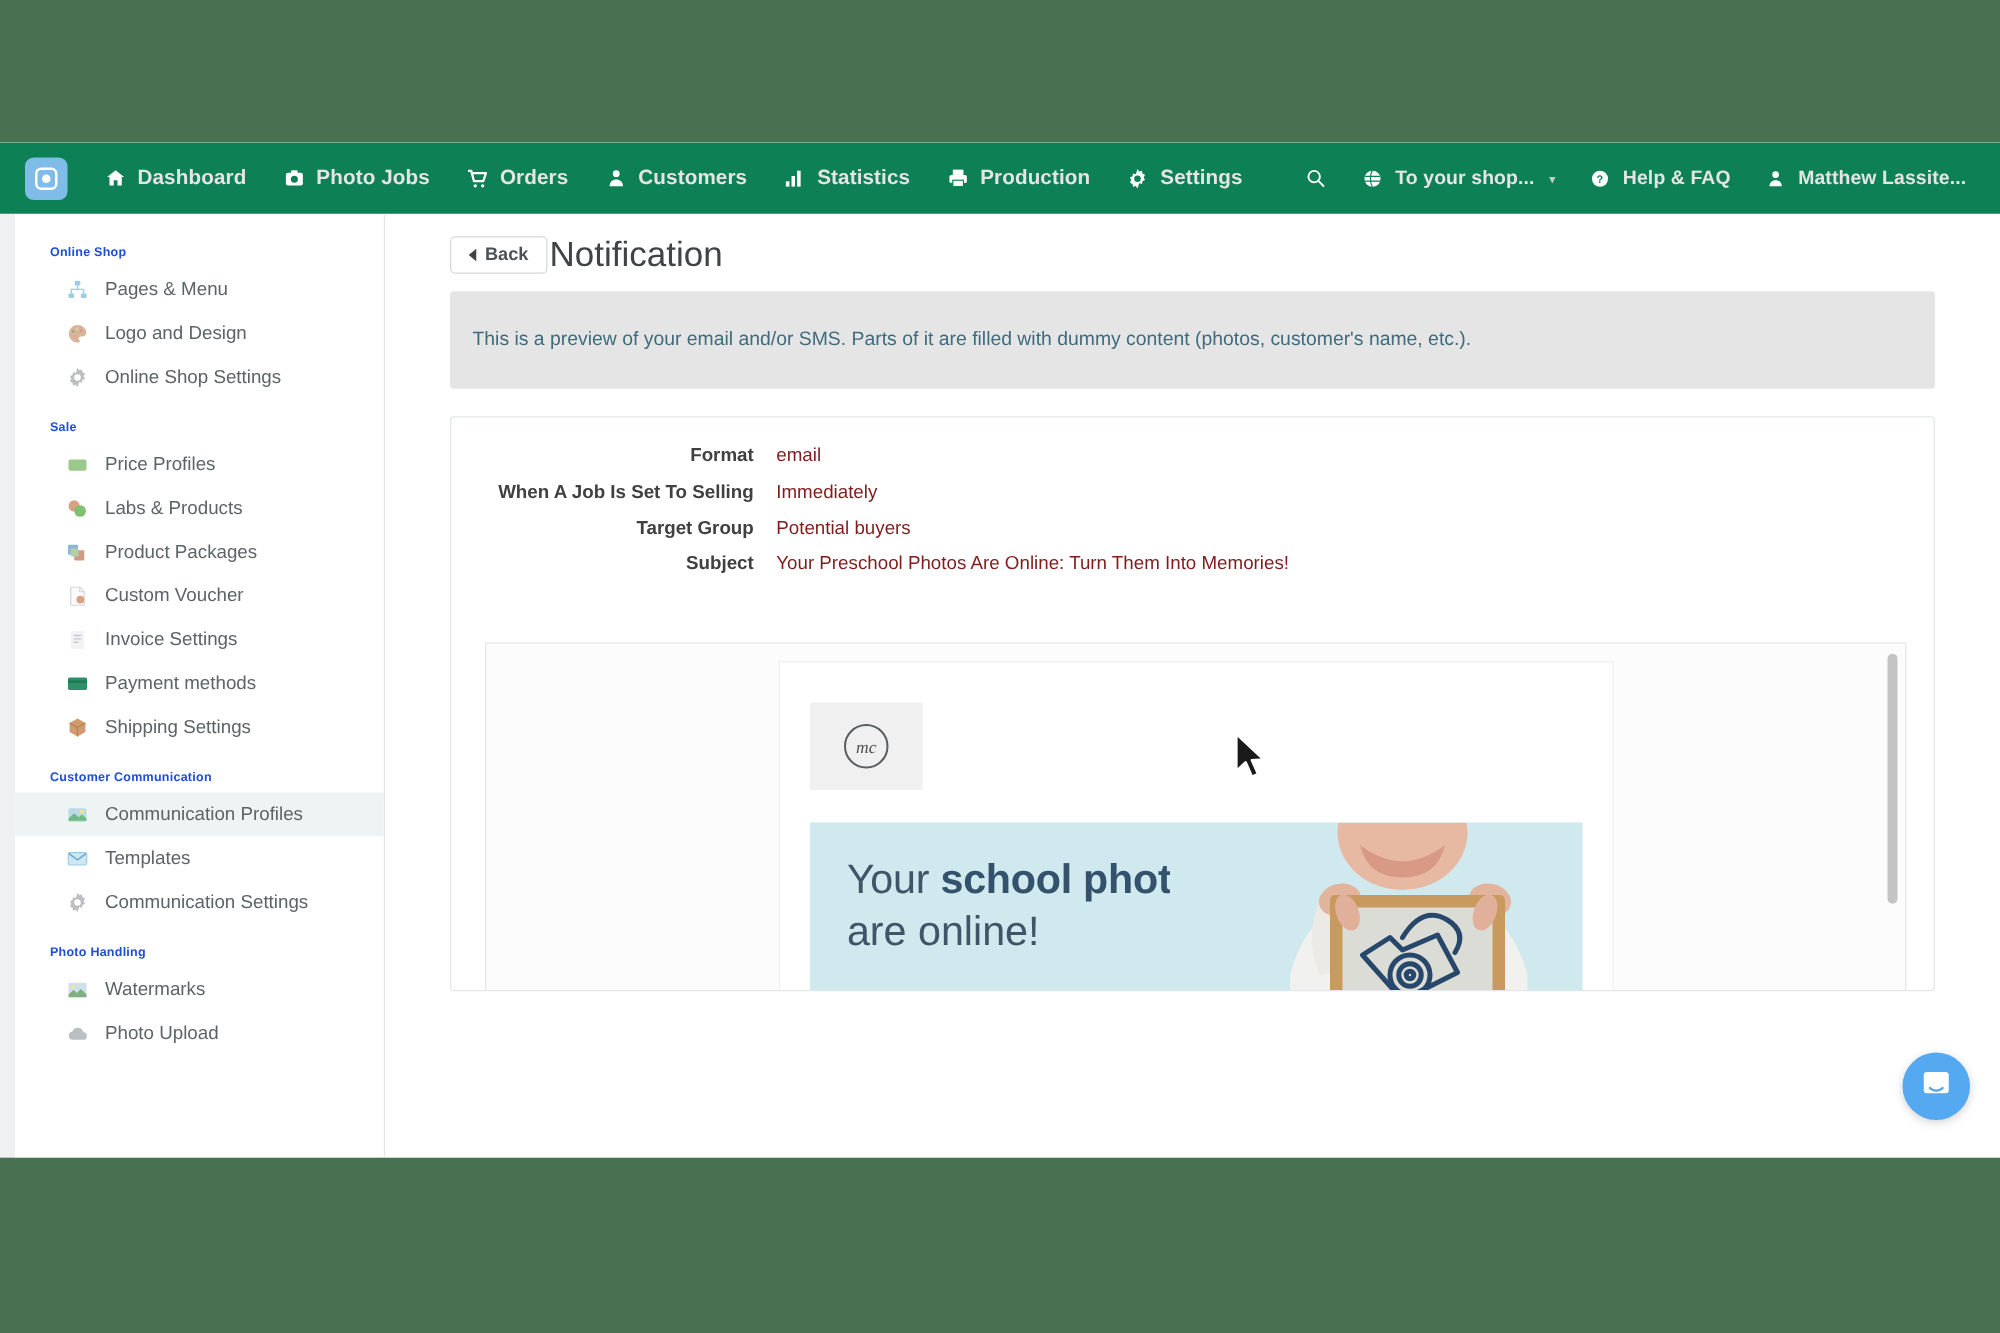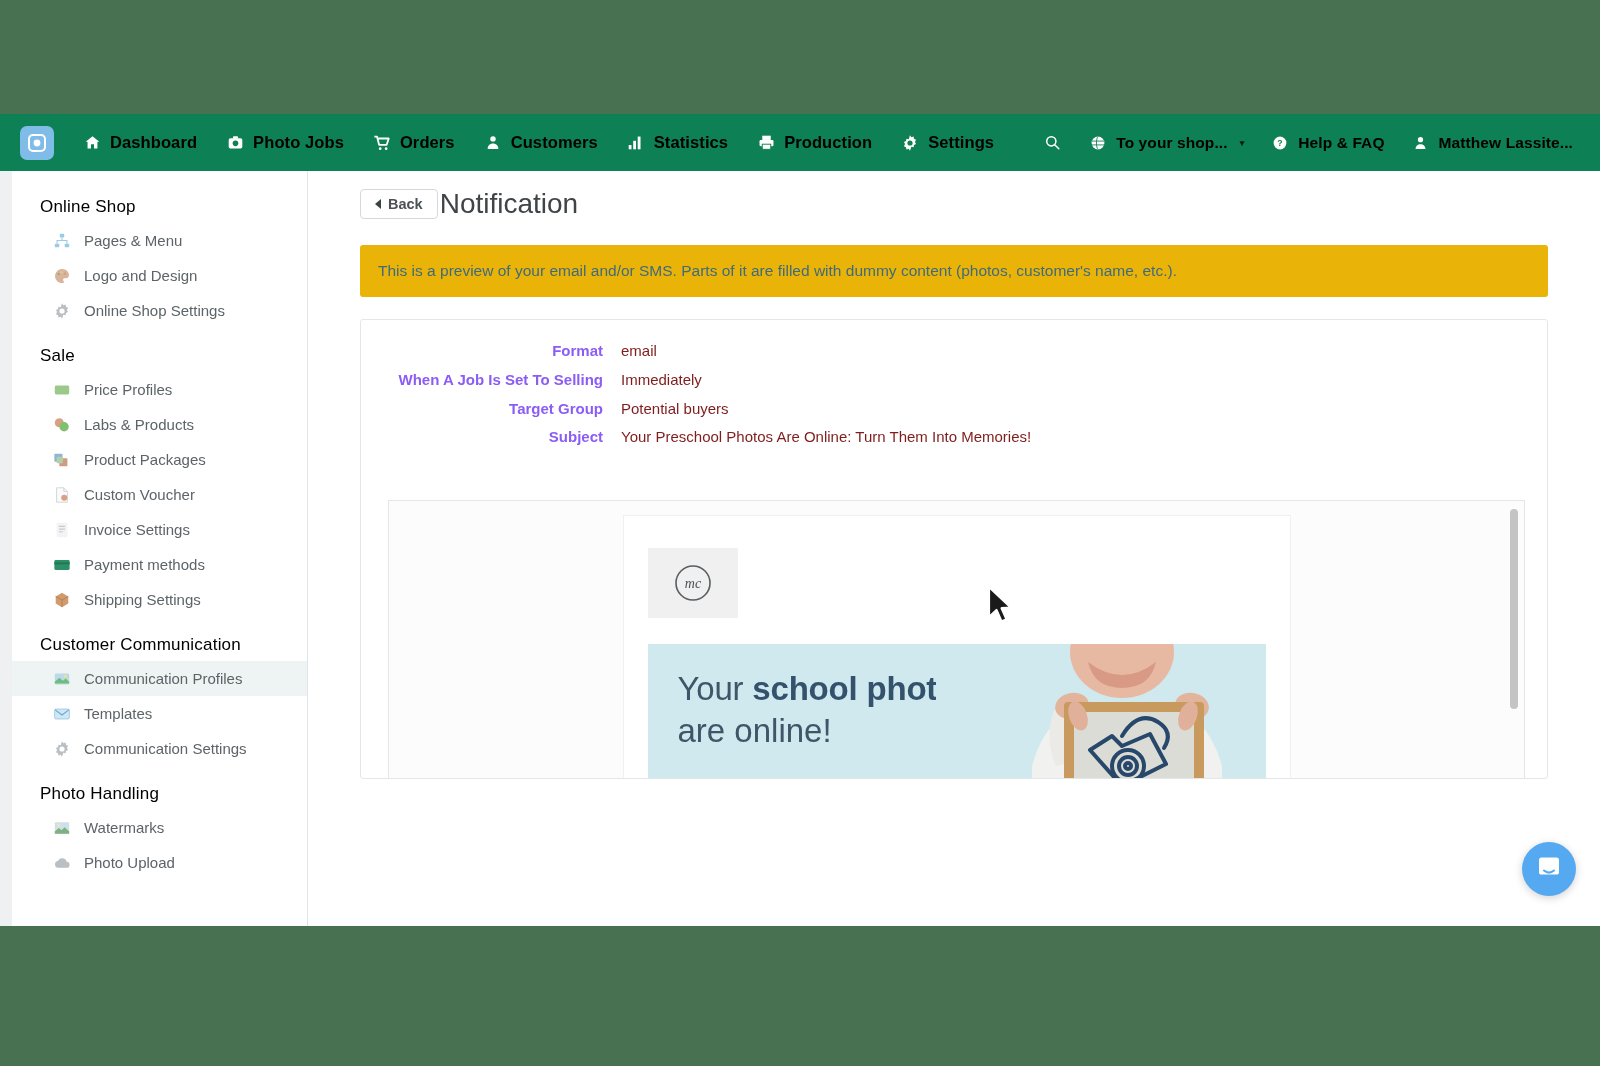--- a/index.html
+++ b/index.html
@@ -33,21 +33,21 @@
     border-radius: 7px;
     background: #7fbde8;
     display: flex; align-items: center; justify-content: center;
     flex: none;
   }
   #navbar .brand svg { display:block; }
   .nav-item {
     display: flex; align-items: center; gap: 8px;
     padding: 0 14px; height: 57px;
     font-size: 16.5px; font-weight: 600; letter-spacing: .1px;
-    color: #000000; white-space: nowrap;
+    color: #e5e5e5; white-space: nowrap;
     cursor: pointer;
   }
   .nav-item .nglyph { display:inline-flex; align-items:center; justify-content:center; width: 20px; height: 20px; }
   .nav-right { margin-left: auto; display: flex; align-items: center; padding-right: 14px; }
   .nav-right .nav-item { font-size: 15.5px; padding: 0 13px; font-weight: 600; }
   .caret { font-size: 9px; opacity: .8; margin-left: 4px; }
   .search-btn { padding: 0 16px; }
 
   
   #below {
@@ -59,21 +59,21 @@
   
   #sidebar {
     position: absolute; left: 12px; top: 0;
     width: 296px; height: 755px;
     background: #ffffff;
     border-right: 1px solid #e2e5e7;
     padding-top: 26px;
     overflow: hidden;
   }
   .side-group-title {
-    font-size: 17px; font-weight: 400; color: #000000;
+    font-size: 10px; font-weight: 700; color: #1d4ed8;
     padding: 0 0 6px 28px; letter-spacing: .2px;
   }
   .side-group { margin-bottom: 18px; }
   .side-item {
     display: flex; align-items: center; gap: 12px;
     height: 35px; padding-left: 40px;
     font-size: 15px; color: #5c6468;
     cursor: pointer;
   }
   .side-item.active { background: #eef3f4; }
@@ -102,42 +102,42 @@
     font-size: 14.5px; font-weight: 600; cursor: pointer;
   }
   .back-btn .tri {
     width: 0; height: 0;
     border-top: 5px solid transparent; border-bottom: 5px solid transparent;
     border-right: 6px solid #3d4246;
   }
   #page-title { font-size: 28px; color: #3f4447; font-weight: 400; }
 
   .info-banner {
-    margin: 16px 52px 0 52px;
-    background: #eab308; color: #3e6b7d;
+    margin: 4px 52px 0 52px;
+    background: #e5e5e5; color: #3e6b7d;
     border-radius: 3px;
-    padding: 17px 18px;
+    padding: 30px 18px;
     font-size: 15.5px;
   }
 
   .card {
     margin: 22px 52px 0 52px;
     border: 1px solid #e4e7e9; border-top: 1px solid #e4e7e9;
     border-radius: 3px;
     background: #fff;
     height: 460px;
     position: relative;
     overflow: hidden;
   }
 
   .field-list { padding: 22px 0 12px 0; }
   .field-row { display: flex; margin-bottom: 10px; }
   .field-label {
     width: 260px; text-align: right; padding-right: 18px;
-    font-size: 15px; font-weight: 700; color: #8b5cf6; line-height: 1.25;
+    font-size: 15px; font-weight: 700; color: #404040; line-height: 1.25;
   }
   .field-value { font-size: 15px; color: #7f1d1d; line-height: 1.25; }
 
   
   .preview-frame {
     position: absolute; left: 27px; right: 22px; top: 180px; bottom: 0;
     border: 1px solid #e4e7e9; border-bottom: none;
     background: #fcfcfc;
     overflow: hidden;
   }

